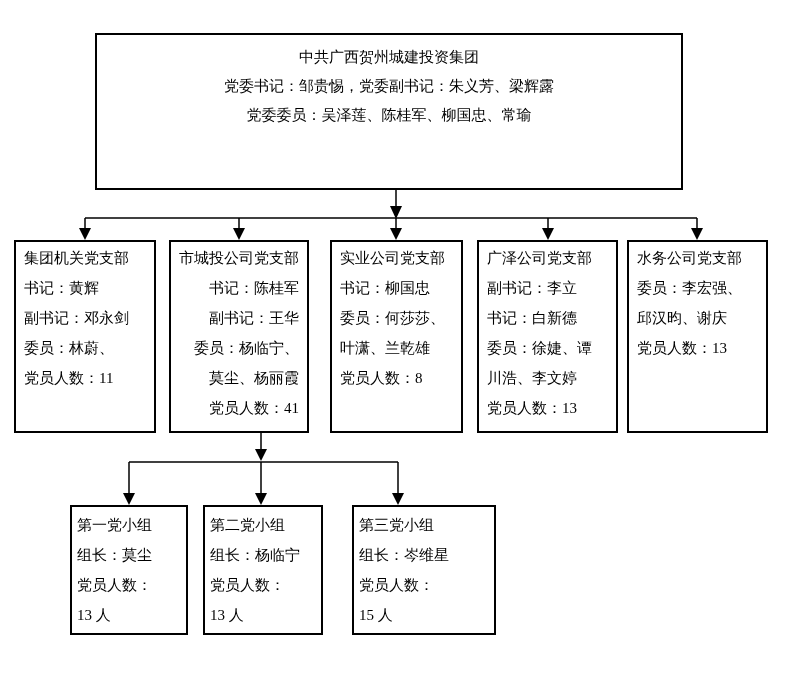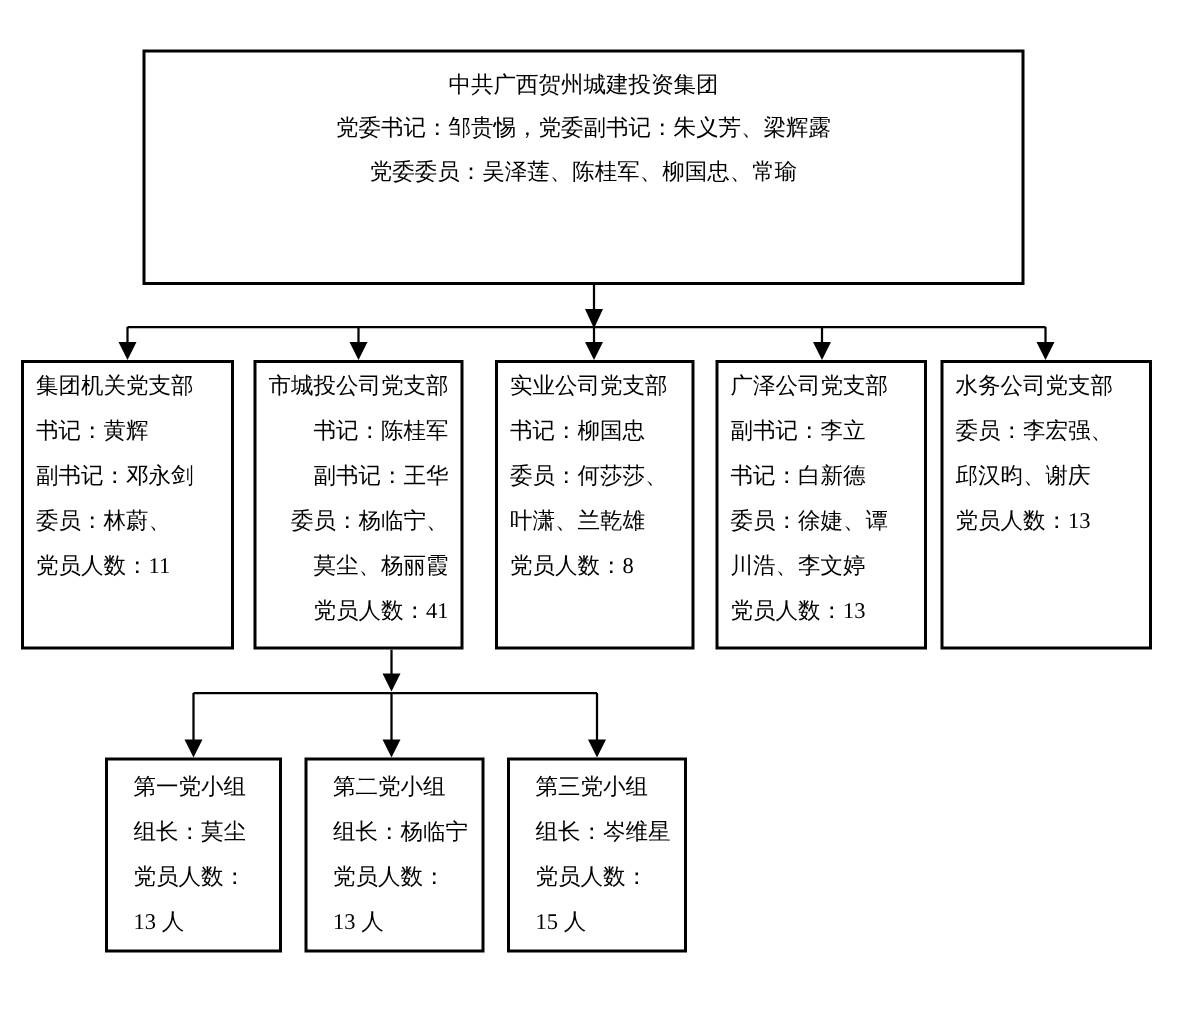--- a/index.html
+++ b/index.html
@@ -15,24 +15,24 @@
   .root-box {
     left:95px; top:33px; width:588px; height:157px;
     text-align:center; font-size:15px; line-height:29px; padding-top:8px;
   }
   .branch-box { top:240px; height:193px; font-size:15px; line-height:30px; padding:1px 8px; }
   .branch-1 { left:14px;  width:142px; }
   .branch-2 { left:169px; width:140px;text-align:right; }
   .branch-3 { left:330px; width:133px; }
   .branch-4 { left:477px; width:141px; }
   .branch-5 { left:627px; width:141px; }
-  .group-box { top:505px; height:130px; font-size:15px; line-height:30px; padding:3px 17px; }
+  .group-box { top:505px; height:130px; font-size:15px; line-height:30px; padding:3px 5px; }
   .group-1 { left:70px;  width:118px; }
   .group-2 { left:203px; width:120px; }
-  .group-3 { left:338px; width:120px; }
+  .group-3 { left:352px; width:144px; }
   .line { white-space:nowrap; }
   svg.connectors { position:absolute; left:0; top:0; width:785px; height:679px; pointer-events:none; }
   .conn { stroke:#000; stroke-width:1.5; }
   .arrow { fill:#000; stroke:none; }
 </style>
 </head>
 <body>
 
 <div class="canvas">
 

